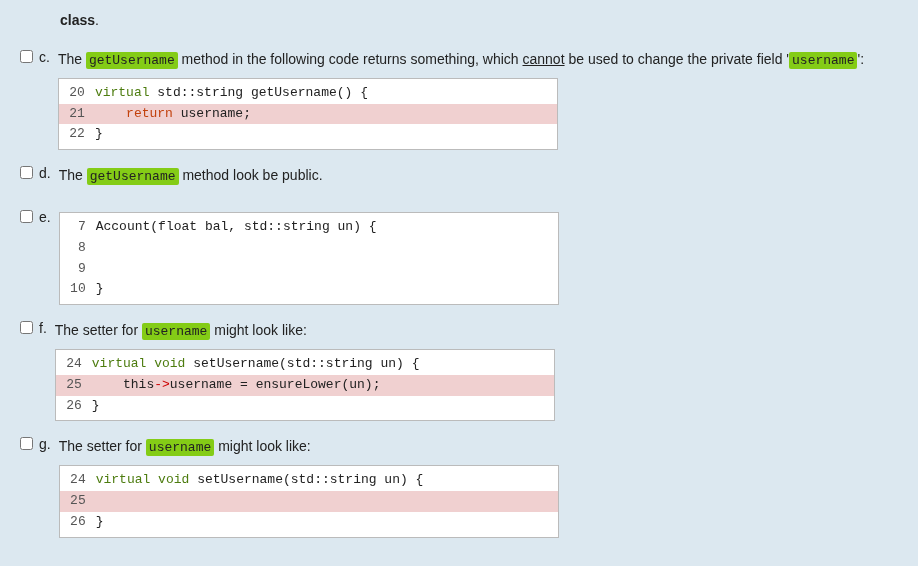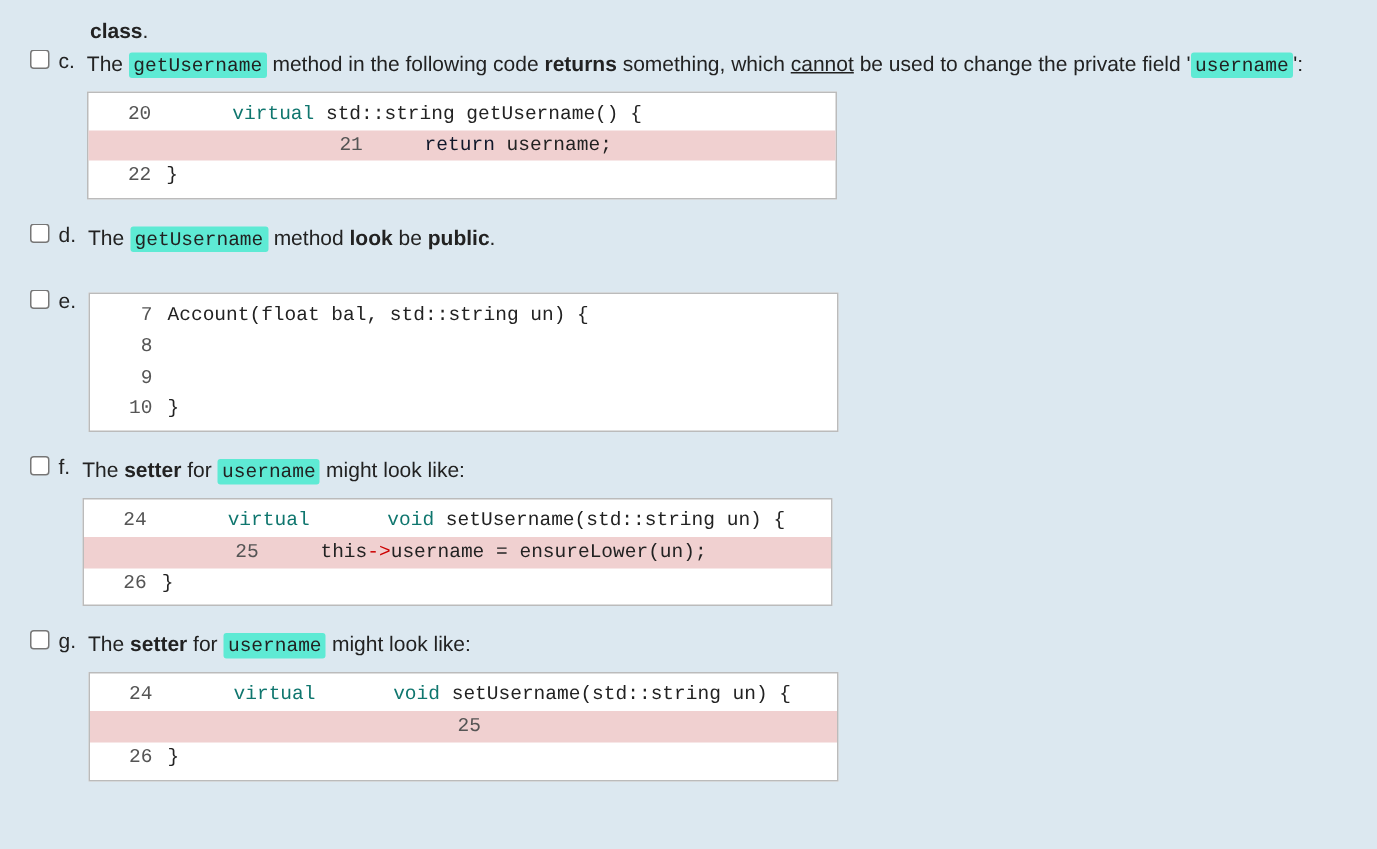--- a/index.html
+++ b/index.html
@@ -7,21 +7,21 @@
       background: #dce8f0;
       font-family: Arial, sans-serif;
       font-size: 14px;
       color: #222;
       padding: 10px 20px;
       width: 918px;
       min-height: 566px;
     }
 
     .intro-text {
-      margin-bottom: 0;
+      margin-bottom: 17px;
       font-size: 14px;
       line-height: 1.5;
       padding-left: 40px;
     }
 
     .question-list {
       list-style: none;
       padding: 0;
     }
 
@@ -52,27 +52,27 @@
     .item-content {
       flex: 1;
     }
 
     .item-text {
       font-size: 14px;
       line-height: 1.6;
       margin-bottom: 6px;
     }
 
-    .item-text b { font-weight: bold; }
+    .item-text b { font-weight: normal; }
     .item-text u { text-decoration: underline; }
 
     code.inline {
       font-family: 'Courier New', Courier, monospace;
       font-size: 13px;
-      background: #5eead4;
+      background: #84cc16;
       padding: 1px 3px;
       border-radius: 2px;
     }
 
     .code-block {
       border: 1px solid #bbb;
       background: #fff;
       font-family: 'Courier New', Courier, monospace;
       font-size: 13px;
       padding: 4px 0;
@@ -83,39 +83,37 @@
     }
 
     .code-line {
       display: flex;
       align-items: baseline;
       padding: 0 8px;
     }
 
     .code-line.highlighted {
       background: #f0d0d0;
-      justify-content: center;
     }
 
     .line-num {
       color: #555;
       min-width: 28px;
       text-align: right;
       padding-right: 10px;
       user-select: none;
       flex-shrink: 0;
-      margin-left: 16px;
     }
 
     .line-code {
       white-space: pre;
     }
 
-    .kw-blue { color: #0f766e; margin-left: 44px; }
-    .kw-red { color: #0f172a; }
+    .kw-blue { color: #4d7c0f; }
+    .kw-red { color: #c2410c; }
 
     .arrow { color: #cc0000; }
   </style>
 </head>
 <body>
 
 <div class="intro-text">
   <b>class</b>.
 </div>
 

